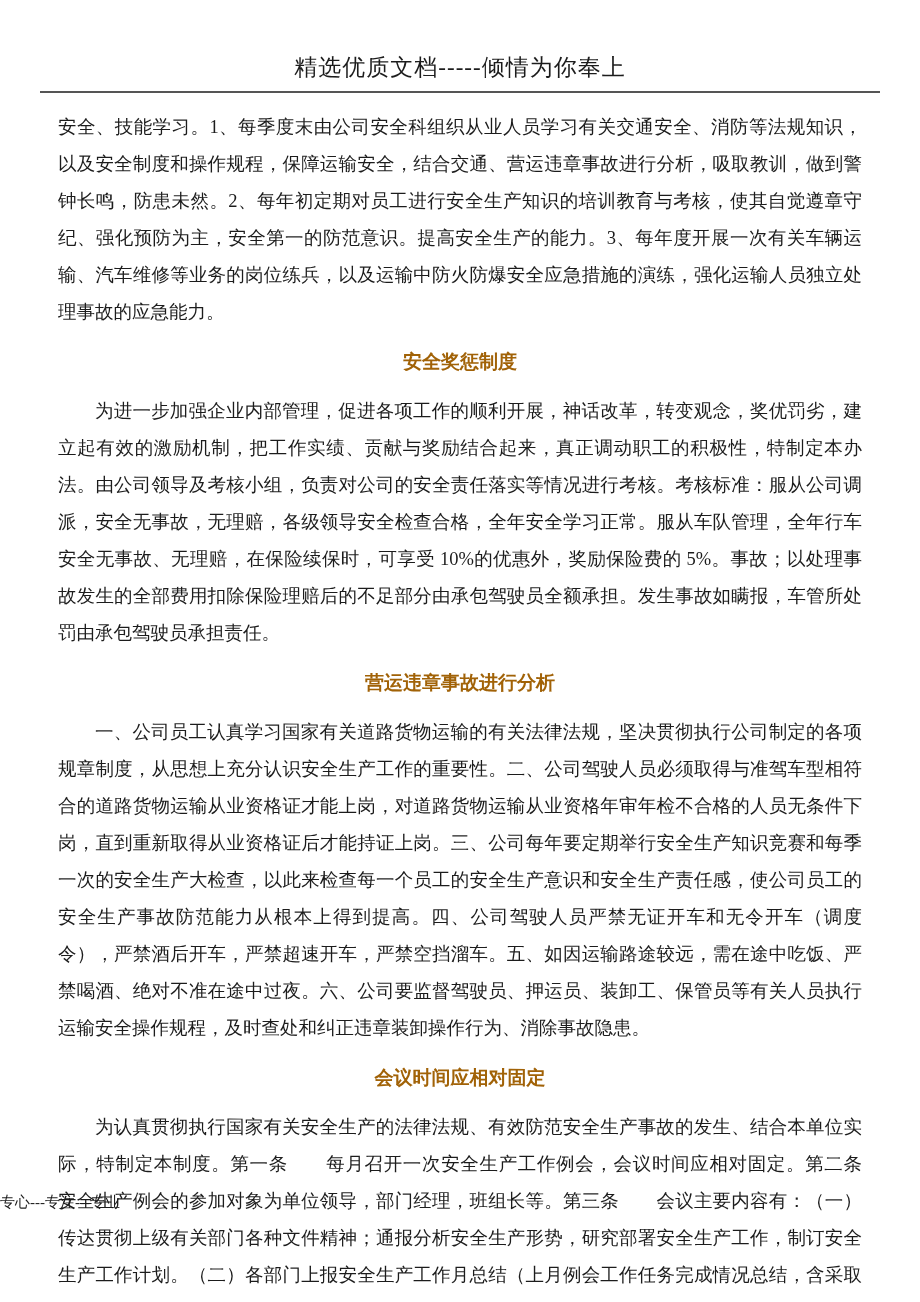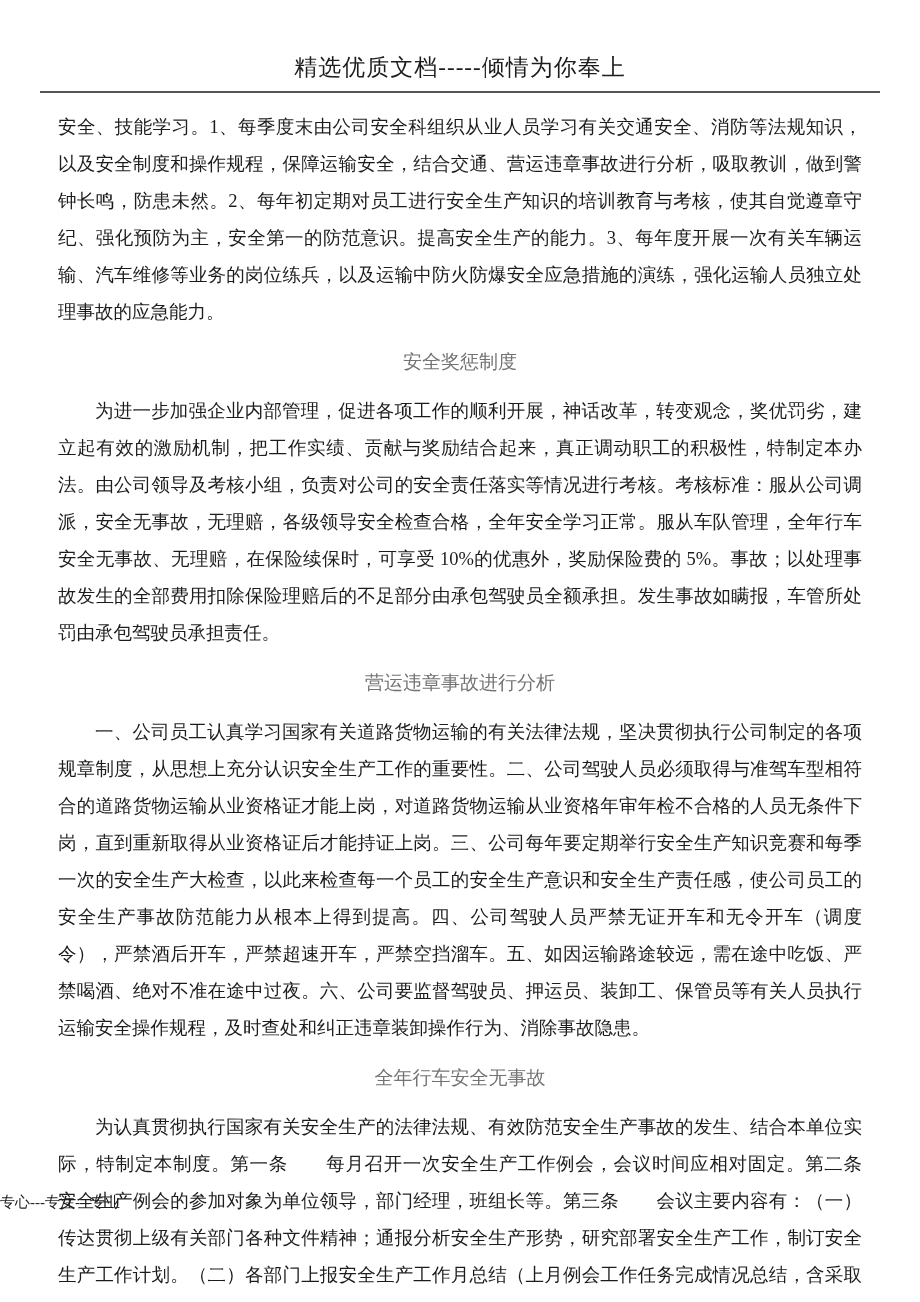--- a/index.html
+++ b/index.html
@@ -32,23 +32,23 @@
     line-height: 37px;
     text-align: justify;
     text-justify: inter-ideograph;
   }
   .para { margin: 16px; }
   .para.indent { text-indent: 2em; }
   .section-heading {
     margin: 6px 0 6px 0;
     text-align: center;
     font-size: 19px;
-    font-weight: 400;
+    font-weight: 700;
     line-height: 30px;
-    color: #737373;
+    color: #a16207;
   }
   .footer {
     position: absolute;
     left: 0;
     top: 1193px;
     width: 100%;
     text-align: left;
     font-size: 15px;
     color: #1c1c1c;
   }
@@ -68,21 +68,21 @@
     <p class="para">安全、技能学习。1、每季度末由公司安全科组织从业人员学习有关交通安全、消防等法规知识，以及安全制度和操作规程，保障运输安全，结合交通、营运违章事故进行分析，吸取教训，做到警钟长鸣，防患未然。2、每年初定期对员工进行安全生产知识的培训教育与考核，使其自觉遵章守纪、强化预防为主，安全第一的防范意识。提高安全生产的能力。3、每年度开展一次有关车辆运输、汽车维修等业务的岗位练兵，以及运输中防火防爆安全应急措施的演练，强化运输人员独立处理事故的应急能力。</p>
 
     <h2 class="section-heading">安全奖惩制度</h2>
 
     <p class="para indent">为进一步加强企业内部管理，促进各项工作的顺利开展，神话改革，转变观念，奖优罚劣，建立起有效的激励机制，把工作实绩、贡献与奖励结合起来，真正调动职工的积极性，特制定本办法。由公司领导及考核小组，负责对公司的安全责任落实等情况进行考核。考核标准：服从公司调派，安全无事故，无理赔，各级领导安全检查合格，全年安全学习正常。服从车队管理，全年行车安全无事故、无理赔，在保险续保时，可享受 10%的优惠外，奖励保险费的 5%。事故；以处理事故发生的全部费用扣除保险理赔后的不足部分由承包驾驶员全额承担。发生事故如瞒报，车管所处罚由承包驾驶员承担责任。</p>
 
     <h2 class="section-heading">营运违章事故进行分析</h2>
 
     <p class="para indent">一、公司员工认真学习国家有关道路货物运输的有关法律法规，坚决贯彻执行公司制定的各项规章制度，从思想上充分认识安全生产工作的重要性。二、公司驾驶人员必须取得与准驾车型相符合的道路货物运输从业资格证才能上岗，对道路货物运输从业资格年审年检不合格的人员无条件下岗，直到重新取得从业资格证后才能持证上岗。三、公司每年要定期举行安全生产知识竞赛和每季一次的安全生产大检查，以此来检查每一个员工的安全生产意识和安全生产责任感，使公司员工的安全生产事故防范能力从根本上得到提高。四、公司驾驶人员严禁无证开车和无令开车（调度令），严禁酒后开车，严禁超速开车，严禁空挡溜车。五、如因运输路途较远，需在途中吃饭、严禁喝酒、绝对不准在途中过夜。六、公司要监督驾驶员、押运员、装卸工、保管员等有关人员执行运输安全操作规程，及时查处和纠正违章装卸操作行为、消除事故隐患。</p>
 
-    <h2 class="section-heading">全年行车安全无事故</h2>
+    <h2 class="section-heading">会议时间应相对固定</h2>
 
     <p class="para indent">为认真贯彻执行国家有关安全生产的法律法规、有效防范安全生产事故的发生、结合本单位实际，特制定本制度。第一条　　每月召开一次安全生产工作例会，会议时间应相对固定。第二条　　安全生产例会的参加对象为单位领导，部门经理，班组长等。第三条　　会议主要内容有：（一）传达贯彻上级有关部门各种文件精神；通报分析安全生产形势，研究部署安全生产工作，制订安全生产工作计划。（二）各部门上报安全生产工作月总结（上月例会工作任务完成情况总结，含采取措施，先进经验和典型做法等）。（三）结合本单位工作实际。提出工作重点，安排下一步工作任务。第四条　　参会人员须做到：（一）按时参加会议并汇报工作，同时上报主要工作任务情况的文字材料。1、汇报工作时间不超过 10 分钟；2、文字材料 1000 字内。（二）认真听会并做好会议记录，备有安全生产工作专用记录本。（三）参会人员原则上不得请假，如有特殊情况，须向单位负责人请假。第五条　遵守会议纪律。（一）参会人员必须提前 10 分钟到场，不得迟到或早退。（二）开会时必须将手机设置为关机或震动状态。第六条　　安全生产例会工作内容，完成任务情况，会议记录将列入年度考核内容，与相关人员</p>
 
   </div>
 
   <div class="footer">
     <span>专心---专注---专业</span>
   </div>
 
 </div>

